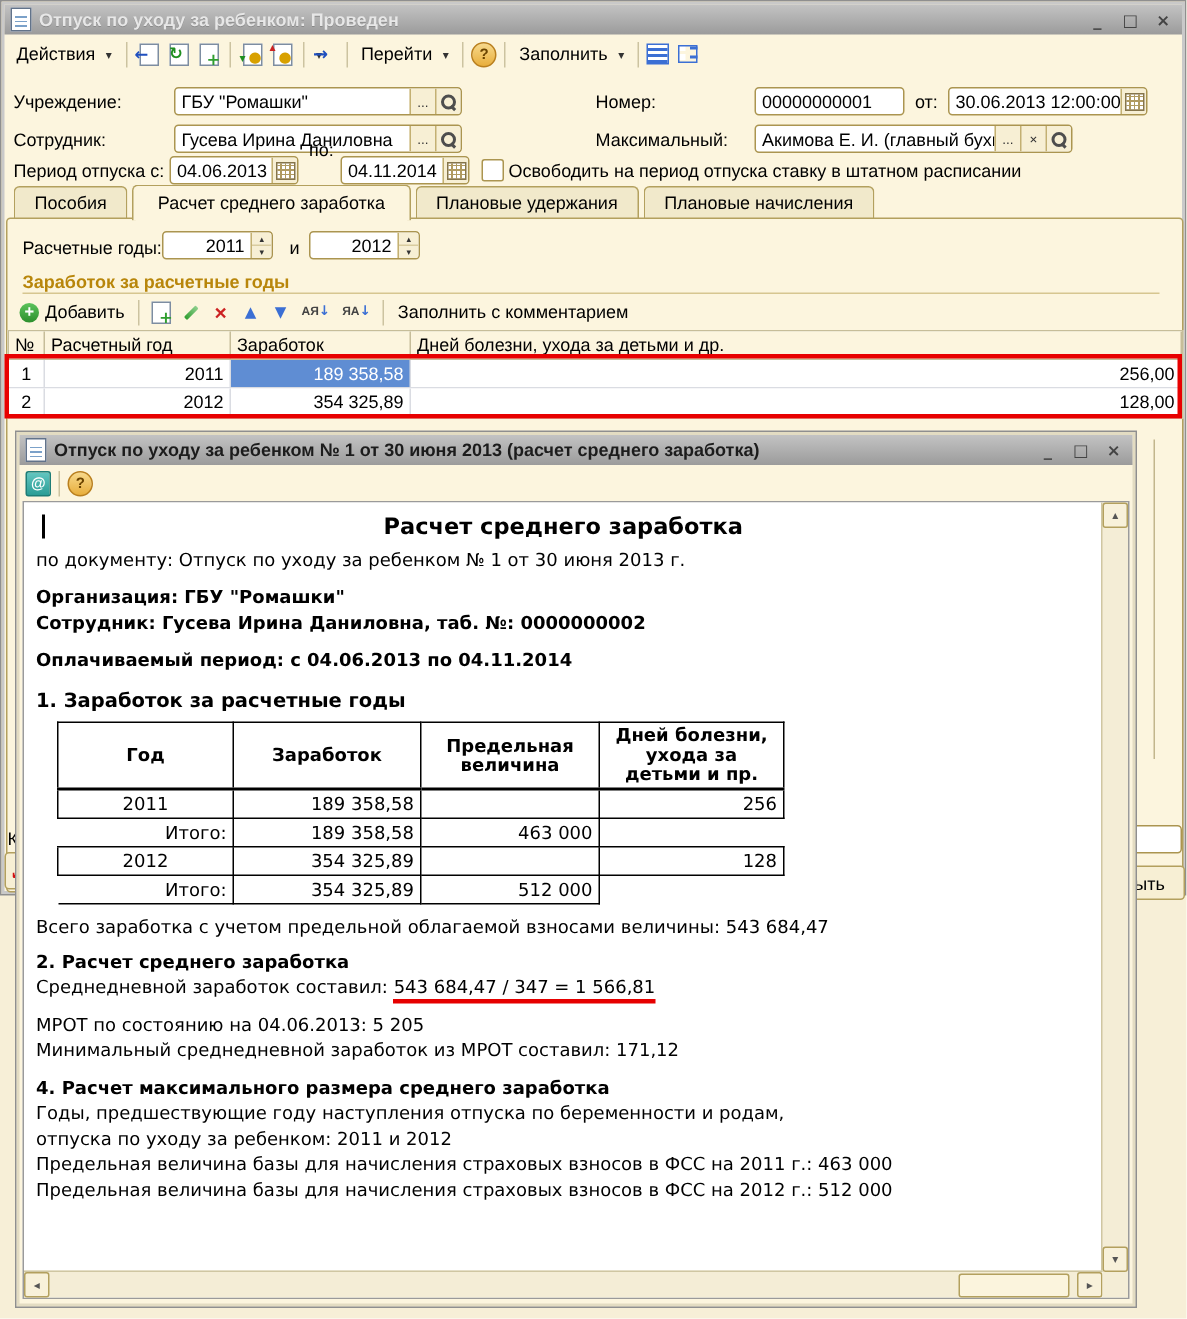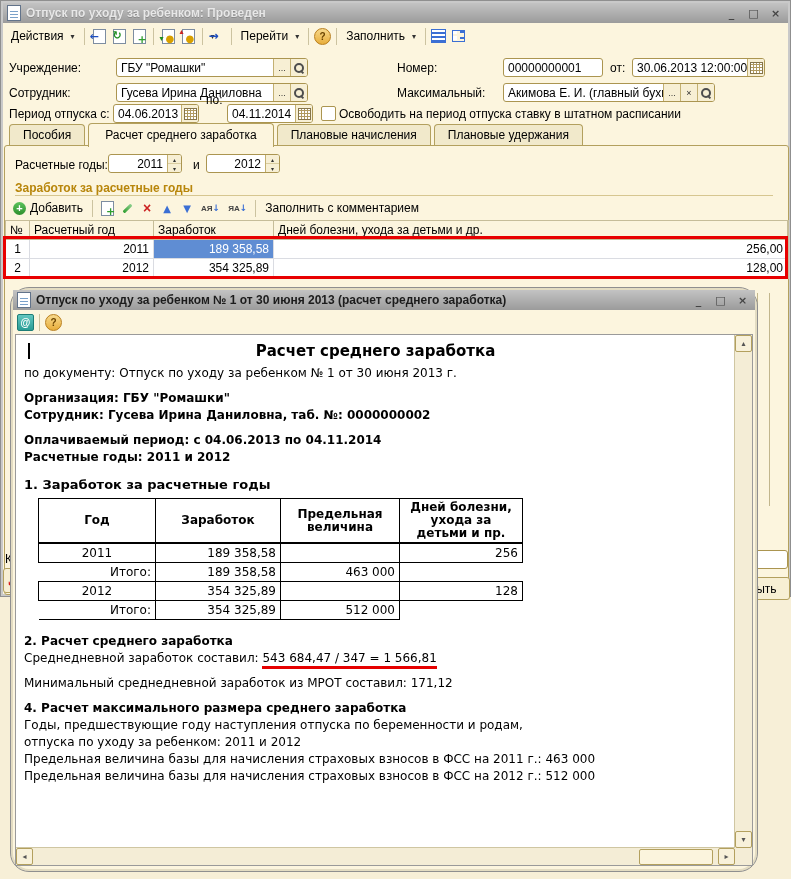--- a/index.html
+++ b/index.html
@@ -221,22 +221,22 @@
     <span class="fbtn">
         <span class="cal"></span>
       </span>
   </div>
   <span class="cbox" style="left:320px;top:105px;"></span>
   <span class="lbl" style="left:338px;top:106px;">Освободить на период отпуска ставку в штатном расписании</span>
 
   <div class="tabs" style="left:8px;top:122px;height:23px;">
     <span class="tab">Пособия</span>
     <span class="tab active">Расчет среднего заработка</span>
+    <span class="tab">Плановые удержания</span>
     <span class="tab">Плановые начисления</span>
-    <span class="tab">Плановые удержания</span>
   </div>
 
   <div class="panel" style="left:3px;top:144px;width:783px;height:448px;"></div>
 
   <span class="lbl" style="left:14px;top:157px;">Расчетные годы:</span>
   <div class="fld" style="left:107px;top:153px;width:74px;">
     <span class="val num" style="justify-content:flex-end;">2011</span>
     <span class="spinbtns">
         <span class="sb up"></span>
         <span class="sb dn"></span>
@@ -311,21 +311,21 @@
   <div class="fld" style="left:753px;top:549px;width:34px;"></div>
   <div class="abs" style="left:716px;top:576px;width:71px;height:21px;border:1px solid #b3a05e;border-radius:3px;background:#f7efd4;display:flex;align-items:center;justify-content:center;overflow:hidden;">
     <span>Закрыть</span>
   </div>
   <div class="thinline" style="left:756px;top:292px;height:308px;"></div>
   <div class="thinline" style="left:768px;top:292px;height:213px;"></div>
 </div>
 
 <div class="ann-rect" style="left:3px;top:236px;width:785px;height:43px;"></div>
 
-<div class="win" style="left:10px;top:287px;width:746px;height:583px;z-index:60;box-shadow:inset 0 0 0 2px #e3dcc2;border-radius:19px;">
+<div class="win" style="left:10px;top:287px;width:746px;height:583px;z-index:60;box-shadow:inset 0 0 0 2px #e3dcc2;">
 
   <div class="titlebar">
     <span class="docico"></span>
     <span class="ttext t-active">Отпуск по уходу за ребенком № 1 от 30 июня 2013 (расчет среднего заработка)</span>
     <span class="wbtn">_</span>
     <span class="wbtn">□</span>
     <span class="wbtn">×</span>
   </div>
 
   <div class="tbar abs" style="left:2px;right:2px;top:22px;height:24px;">
@@ -338,21 +338,20 @@
     <div class="rarea">
       <span class="cursorbar"></span>
       <div class="rep">
         <div class="rtitle">Расчет среднего заработка</div>
         <div class="rline">по документу: Отпуск по уходу за ребенком № 1 от 30 июня 2013 г.</div>
         <div class="sp8"></div>
         <div class="rline b">Организация: ГБУ "Ромашки"</div>
         <div class="rline b">Сотрудник: Гусева Ирина Даниловна, таб. №: 0000000002</div>
         <div class="sp8"></div>
         <div class="rline b">Оплачиваемый период: с 04.06.2013 по 04.11.2014</div>
-        <div class="rline b">Расчетные годы: 2011 и 2012</div>
         <div class="sp8"></div>
         <div class="sech">1. Заработок за расчетные годы</div>
 
         <table class="rtab">
           <tbody>
               <tr>
             <th style="width:104px;">Год</th>
             <th style="width:112px;">Заработок</th>
             <th style="width:106px;">Предельная величина</th>
             <th style="width:110px;">Дней болезни, ухода за детьми и пр.</th>
@@ -377,24 +376,26 @@
           </tr>
           <tr>
             <td class="r nol">Итого:</td>
             <td class="r">354 325,89</td>
             <td class="r">512 000</td>
             <td class="none"></td>
           </tr>
         </tbody>
           </table>
 
+        <div class="rline">Всего заработка с учетом предельной облагаемой взносами величины: 543 684,47</div>
         <div class="sp6"></div>
         <div class="rline b">2. Расчет среднего заработка</div>
         <div class="rline"><span>Среднедневной заработок составил: </span><span class="redline">543 684,47 / 347 = 1 566,81</span></div>
         <div class="sp8"></div>
+        <div class="rline">МРОТ по состоянию на 04.06.2013: 5 205</div>
         <div class="rline">Минимальный среднедневной заработок из МРОТ составил: 171,12</div>
         <div class="sp8"></div>
         <div class="rline b">4. Расчет максимального размера среднего заработка</div>
         <div class="rline">Годы, предшествующие году наступления отпуска по беременности и родам,</div>
         <div class="rline">отпуска по уходу за ребенком: 2011 и 2012</div>
         <div class="rline">Предельная величина базы для начисления страховых взносов в ФСС на 2011 г.: 463 000</div>
         <div class="rline">Предельная величина базы для начисления страховых взносов в ФСС на 2012 г.: 512 000</div>
       </div>
     </div>
 

